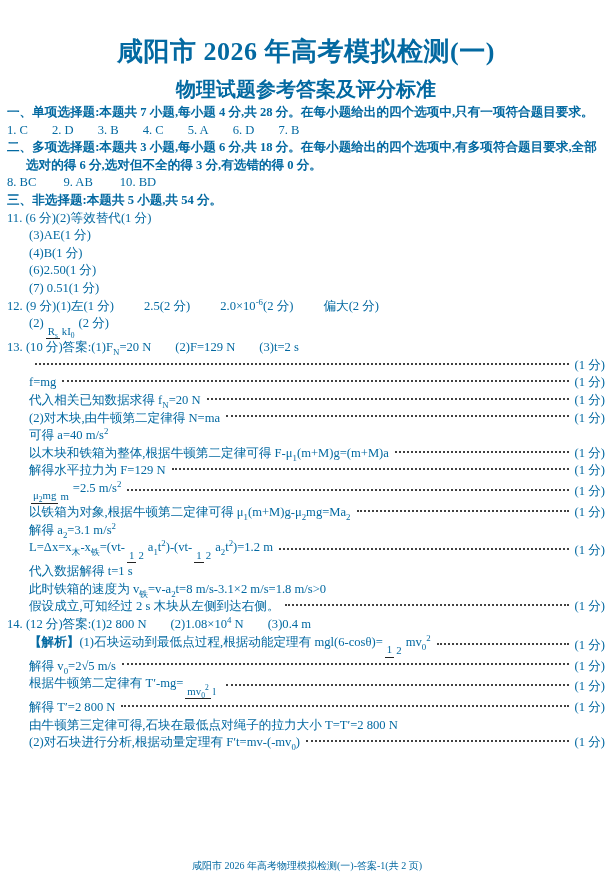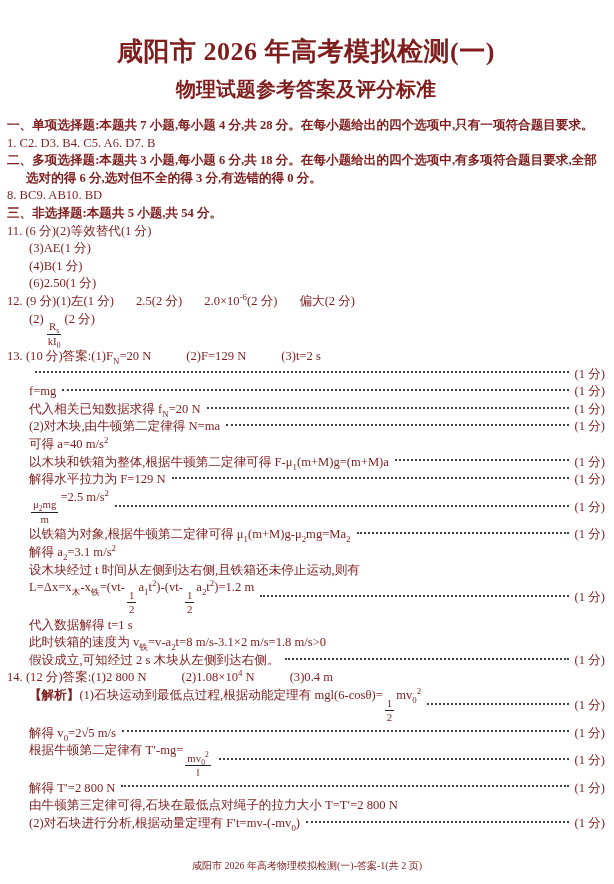--- a/index.html
+++ b/index.html
@@ -1,32 +1,32 @@
 <!DOCTYPE html>
 <html><head>
 <meta charset="utf-8">
 <style>
   *{box-sizing:border-box;margin:0;padding:0}
   html,body{background:#fff}
-  .page{width:614px;height:884px;position:relative;background:#fff;color:#7f1d1d;
+  .page{width:614px;height:884px;position:relative;background:#fff;color:#0369a1;
         font-family:"Liberation Serif","DejaVu Serif",serif;font-size:12.6px;
         padding:34px 9px 0 7px;overflow:hidden}
   .title{text-align:center;font-weight:700;font-size:26px;margin-bottom:7px;letter-spacing:.5px}
-  .subtitle{text-align:center;font-weight:700;font-size:20px;margin-bottom:14px}
+  .subtitle{text-align:center;font-weight:700;font-size:20px;margin-bottom:1px}
   .hang{display:block;padding-left:19px;text-indent:-19px;line-height:17.6px}
   .bold{font-weight:700}
   .row{display:flex;line-height:17.6px}
-  .g24{}.g26{}.g30{gap:22px}.g40{gap:35px}
+  .g24{gap:24px}.g26{gap:27px}.g30{gap:30px}.g40{gap:24px}
   .line{display:flex;align-items:center;line-height:17.6px;min-height:17.6px}
   .ind{padding-left:22px}
   .text{white-space:nowrap}
   .dots{flex:1 1 auto;min-width:10px;border-bottom:2px dotted #414141;margin:0 6px;
         align-self:center;transform:translateY(-2px)}
   .score{white-space:nowrap}
-  .frac{display:inline-flex;flex-direction:column;align-items:center;vertical-align:-0.7em;
+  .frac{display:inline-flex;align-items:center;vertical-align:-0.7em;
         font-size:10.8px;line-height:1.25;margin:0 2px;text-align:center}
   .frac .fn{border-bottom:1px solid #222;padding:0 2px}
   .frac .fd{padding:0 2px}
   sub,sup{font-size:.7em;line-height:0}
   .footer{position:absolute;left:0;right:0;bottom:11px;text-align:center;font-size:10px}
 </style>
 </head>
 <body>
 
 <div class="page">
@@ -59,20 +59,23 @@
   </div>
   <div class="line ind">
     <span class="text">(3)AE(1 分)</span>
   </div>
   <div class="line ind">
     <span class="text">(4)B(1 分)</span>
   </div>
   <div class="line ind">
     <span class="text">(6)2.50(1 分)</span>
   </div>
+  <div class="line ind">
+    <span class="text">(7) 0.51(1 分)</span>
+  </div>
 
   <div class="row g30">
     <span>12. (9 分)(1)左(1 分)</span>
     <span>2.5(2 分)</span>
     <span>2.0×10<sup>-6</sup>(2 分)</span>
     <span>偏大(2 分)</span>
   </div>
   <div class="line ind">
     <span class="text">
       <span>(2)</span><span class="frac">
@@ -128,23 +131,20 @@
     <span class="dots"></span>
     <span class="score">(1 分)</span>
   </div>
   <div class="line ind">
     <span class="text">以铁箱为对象,根据牛顿第二定律可得 μ<sub>1</sub>(m+M)g-μ<sub>2</sub>mg=Ma<sub>2</sub></span>
     <span class="dots"></span>
     <span class="score">(1 分)</span>
   </div>
   <div class="line ind">
     <span class="text">解得 a<sub>2</sub>=3.1 m/s<sup>2</sup></span>
-  </div>
-  <div class="line ind">
-    <span class="text">设木块经过 t 时间从左侧到达右侧,且铁箱还未停止运动,则有</span>
   </div>
   <div class="line ind">
     <span class="text"><span>L=Δx=x<sub>木</sub>-x<sub>铁</sub>=(vt-</span><span class="frac">
           <span class="fn">1</span>
           <span class="fd">2</span>
         </span><span>a<sub>1</sub>t<sup>2</sup>)-(vt-</span><span class="frac">
           <span class="fn">1</span>
           <span class="fd">2</span>
         </span><span>a<sub>2</sub>t<sup>2</sup>)=1.2 m</span></span>
     <span class="dots"></span>

